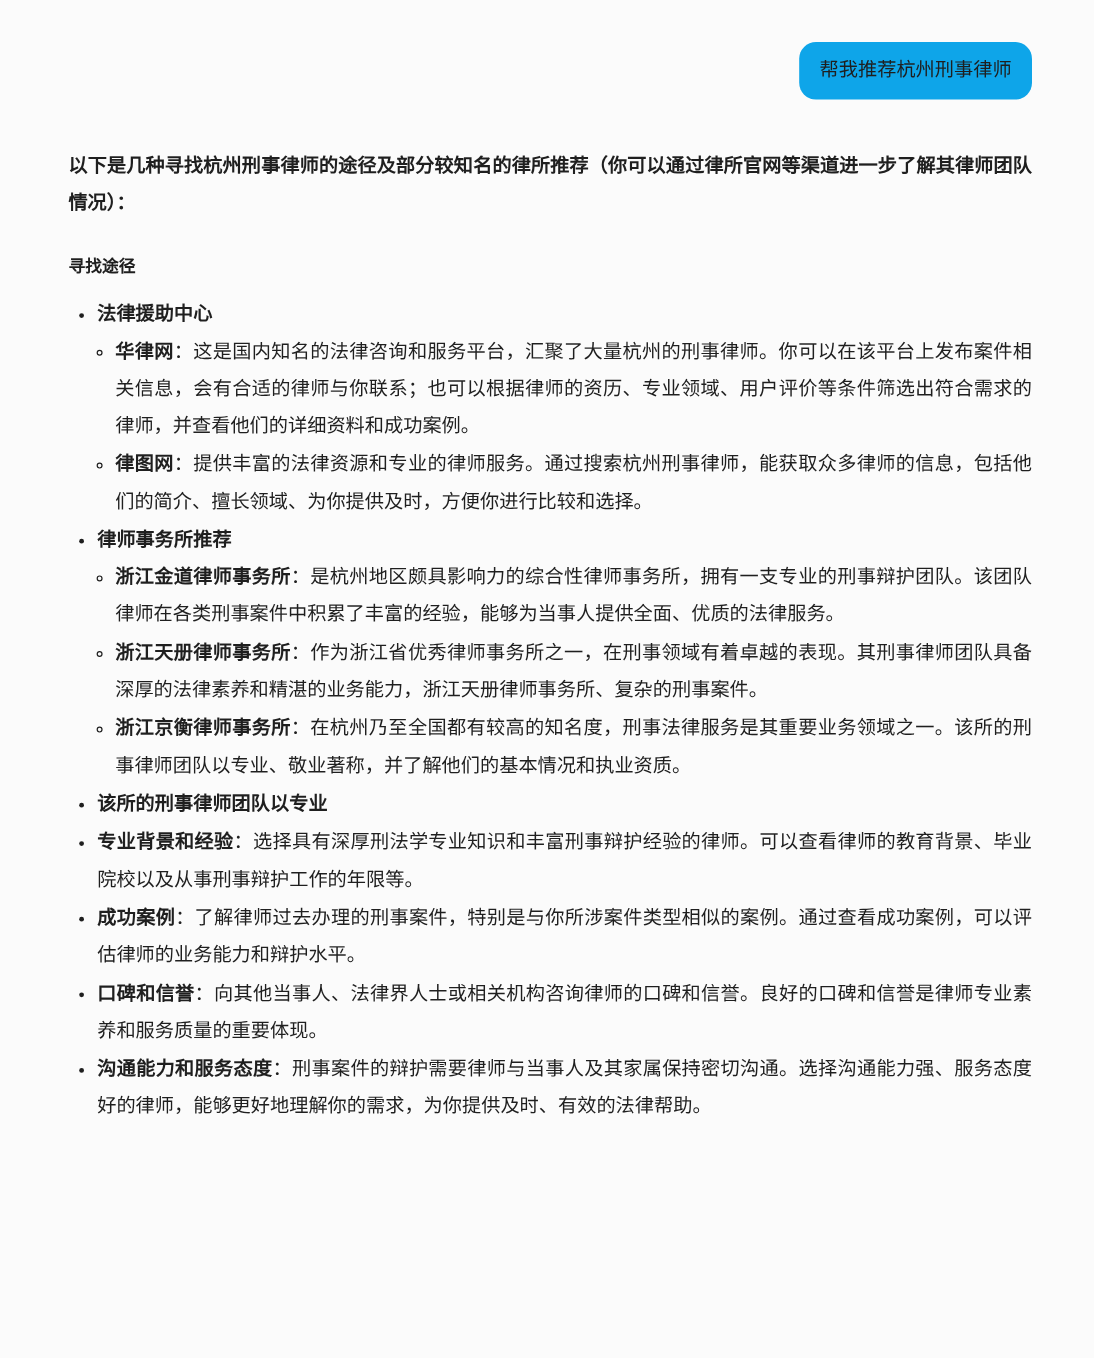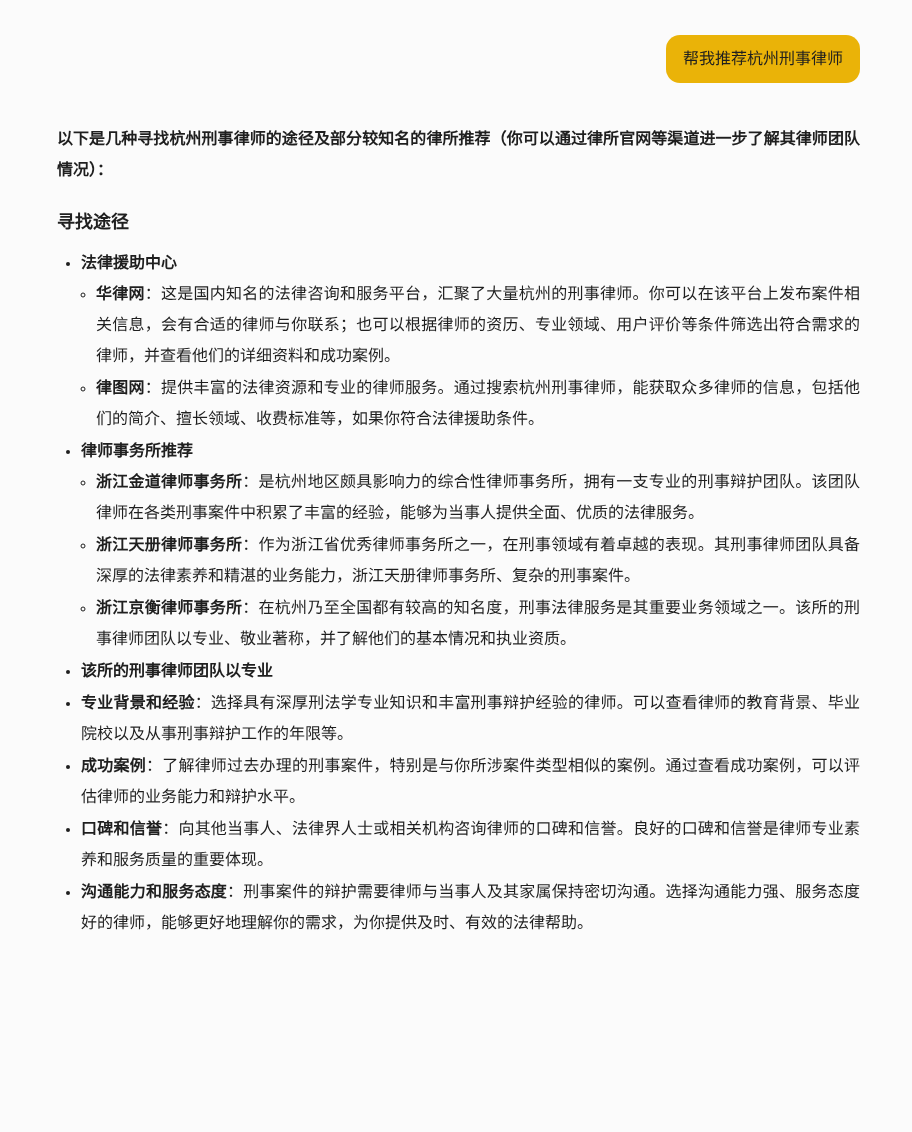--- a/index.html
+++ b/index.html
@@ -14,36 +14,36 @@
   .chat {
     width: 803px;
     margin-left: 57px;
     padding-top: 35px;
   }
   .user-row {
     display: flex;
     justify-content: flex-end;
   }
   .user-bubble {
-    background: #eab308;
+    background: #0ea5e9;
     border-radius: 14px;
     padding: 13px 17px;
     font-size: 16px;
     line-height: 22px;
     max-width: 560px;
   }
   .answer {
     margin-top: 40px;
     font-size: 16px;
     line-height: 31px;
     text-align: justify;
   }
   .answer p.intro { margin: 0; font-weight: bold; }
   .answer h3 {
-    font-size: 18px;
+    font-size: 14px;
     line-height: 26px;
     font-weight: 700;
     margin: 24px 0 12px 0;
   }
   ul { margin: 0; padding: 0 0 0 24px; }
   ul.lv1 { list-style: disc; }
   ul.lv2 { list-style: circle; padding-left: 15px; }
   li { margin: 0 0 1px 0; }
   li::marker { color: #1f1f1f; font-size: 14px; }
   .b { font-weight: 700; }
@@ -61,21 +61,21 @@
 
     <p class="intro">以下是几种寻找杭州刑事律师的途径及部分较知名的律所推荐（你可以通过律所官网等渠道进一步了解其律师团队情况）：</p>
 
     <h3>寻找途径</h3>
 
     <ul class="lv1">
       <li>
         <span class="b">法律援助中心</span>
         <ul class="lv2">
           <li><span class="b">华律网</span><span>：这是国内知名的法律咨询和服务平台，汇聚了大量杭州的刑事律师。你可以在该平台上发布案件相关信息，会有合适的律师与你联系；也可以根据律师的资历、专业领域、用户评价等条件筛选出符合需求的律师，并查看他们的详细资料和成功案例。</span></li>
-          <li><span class="b">律图网</span><span>：提供丰富的法律资源和专业的律师服务。通过搜索杭州刑事律师，能获取众多律师的信息，包括他们的简介、擅长领域、收费标准等，如果你符合法律援助条件。</span></li>
+          <li><span class="b">律图网</span><span>：提供丰富的法律资源和专业的律师服务。通过搜索杭州刑事律师，能获取众多律师的信息，包括他们的简介、擅长领域、为你提供及时，方便你进行比较和选择。</span></li>
         </ul>
       </li>
       <li>
         <span class="b">律师事务所推荐</span>
         <ul class="lv2">
           <li><span class="b">浙江金道律师事务所</span><span>：是杭州地区颇具影响力的综合性律师事务所，拥有一支专业的刑事辩护团队。该团队律师在各类刑事案件中积累了丰富的经验，能够为当事人提供全面、优质的法律服务。</span></li>
           <li><span class="b">浙江天册律师事务所</span><span>：作为浙江省优秀律师事务所之一，在刑事领域有着卓越的表现。其刑事律师团队具备深厚的法律素养和精湛的业务能力，浙江天册律师事务所、复杂的刑事案件。</span></li>
           <li><span class="b">浙江京衡律师事务所</span><span>：在杭州乃至全国都有较高的知名度，刑事法律服务是其重要业务领域之一。该所的刑事律师团队以专业、敬业著称，并了解他们的基本情况和执业资质。</span></li>
         </ul>
       </li>

